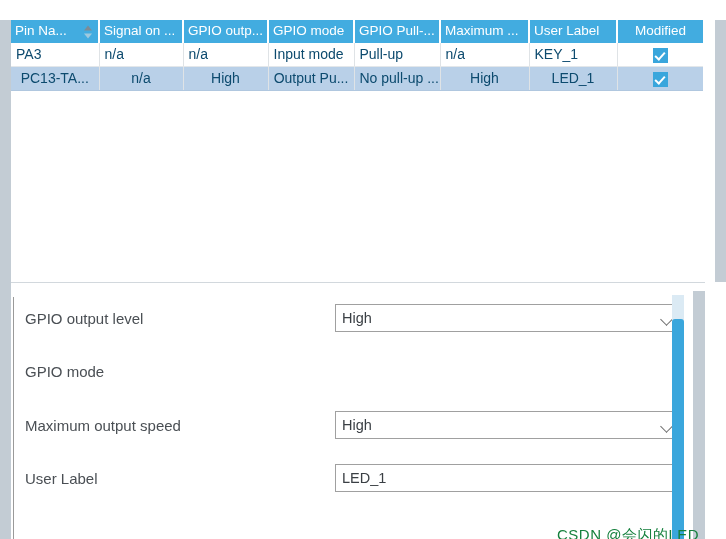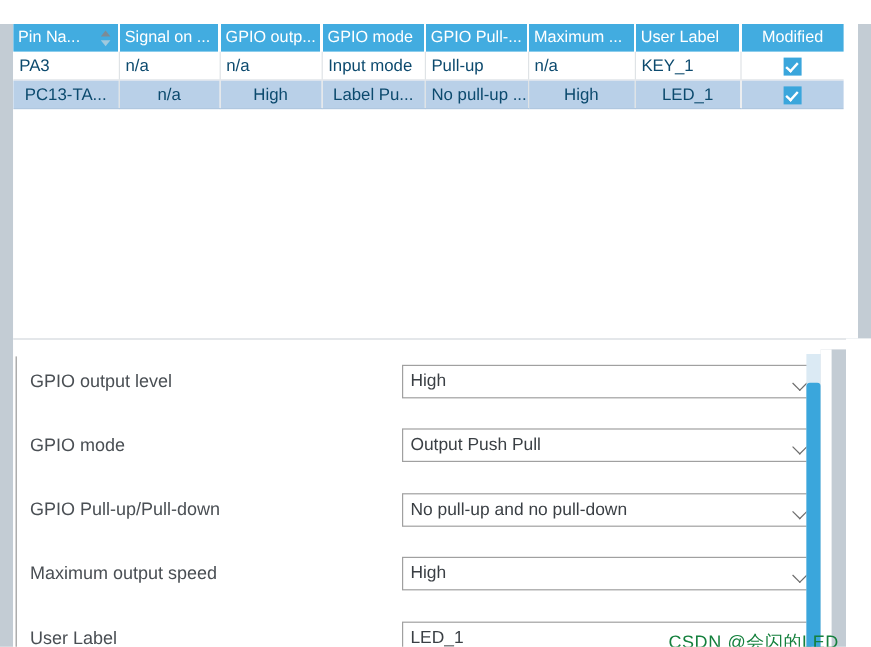--- a/index.html
+++ b/index.html
@@ -272,21 +272,21 @@
             <td style="width: 86px;">Input mode</td>
             <td style="width: 86px;">Pull-up</td>
             <td style="width: 89px;">n/a</td>
             <td style="width: 88px;">KEY_1</td>
             <td class="center" style="width: 86px;"><span class="chk"></span></td>
           </tr>
           <tr class="row-selected">
             <td style="width: 88px;">PC13-TA...</td>
             <td style="width: 84px;">n/a</td>
             <td style="width: 85px;">High</td>
-            <td style="width: 86px;">Label Pu...</td>
+            <td style="width: 86px;">Output Pu...</td>
             <td style="width: 86px;">No pull-up ...</td>
             <td style="width: 89px;">High</td>
             <td style="width: 88px;">LED_1</td>
             <td class="center" style="width: 86px;"><span class="chk"></span></td>
           </tr>
         </tbody>
     </table>
   </div>
   <div class="table-scroll-track"></div>
 
@@ -297,31 +297,20 @@
     <div class="form-rows" id="form-rows">
         <div class="form-row">
           <div class="form-label">GPIO output level</div>
           <div class="field">
             <div class="val">High</div>
             <div class="chev"></div>
           </div>
         </div>
         <div class="form-row">
           <div class="form-label">GPIO mode</div>
-          <div class="field">
-            <div class="val">Output Push Pull</div>
-            <div class="chev"></div>
-          </div>
-        </div>
-        <div class="form-row">
-          <div class="form-label">GPIO Pull-up/Pull-down</div>
-          <div class="field">
-            <div class="val">No pull-up and no pull-down</div>
-            <div class="chev"></div>
-          </div>
         </div>
         <div class="form-row">
           <div class="form-label">Maximum output speed</div>
           <div class="field">
             <div class="val">High</div>
             <div class="chev"></div>
           </div>
         </div>
         <div class="form-row">
           <div class="form-label">User Label</div>

